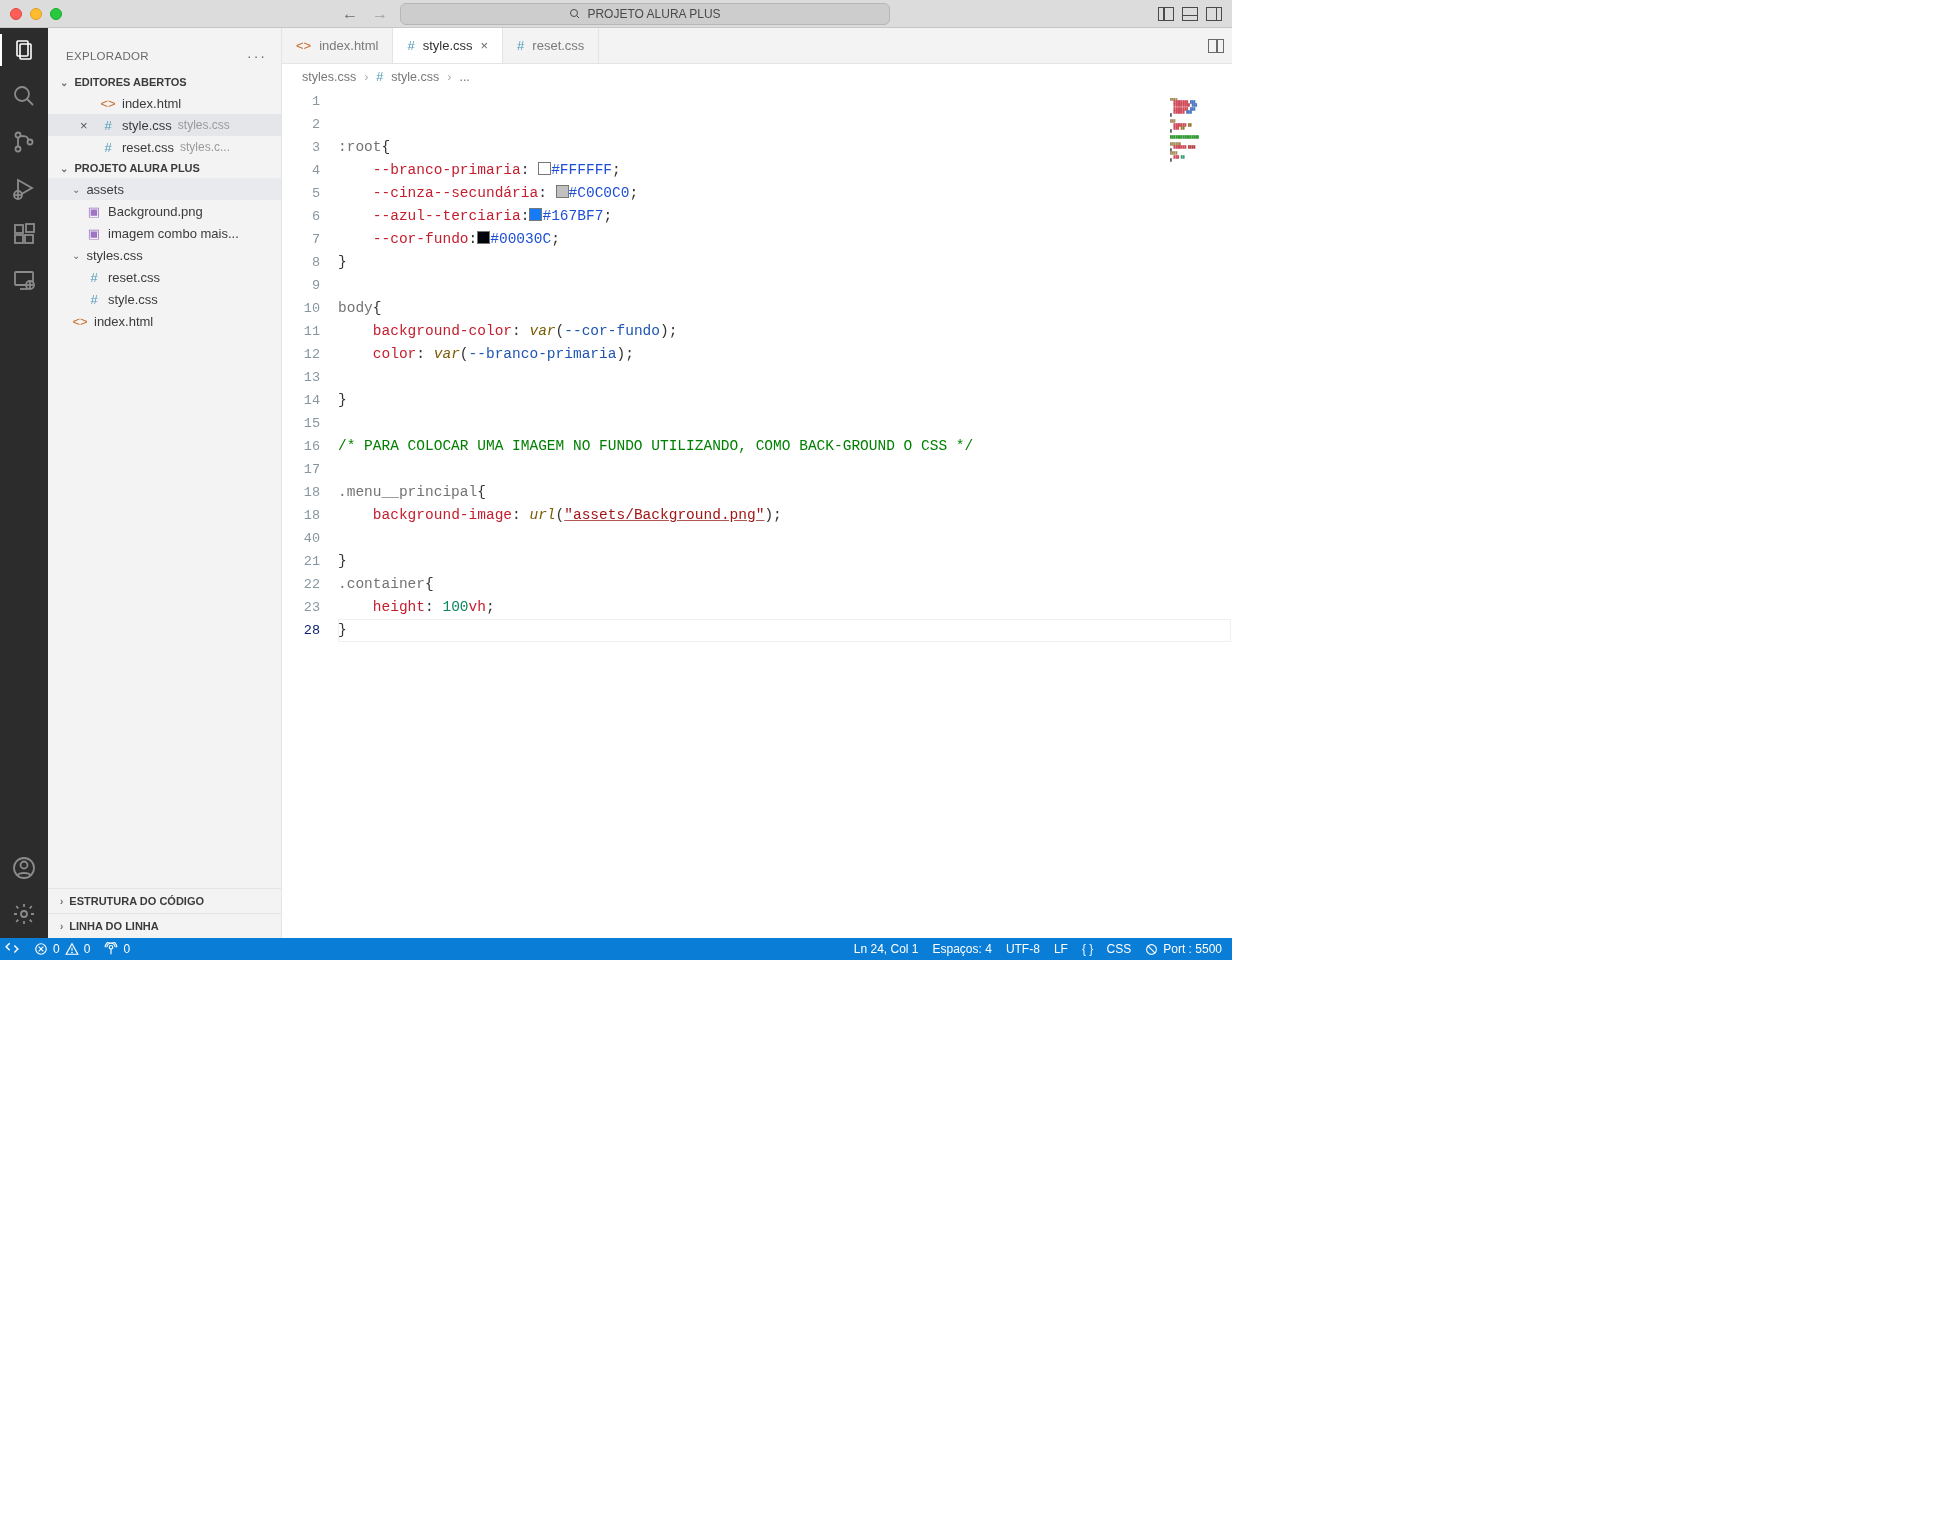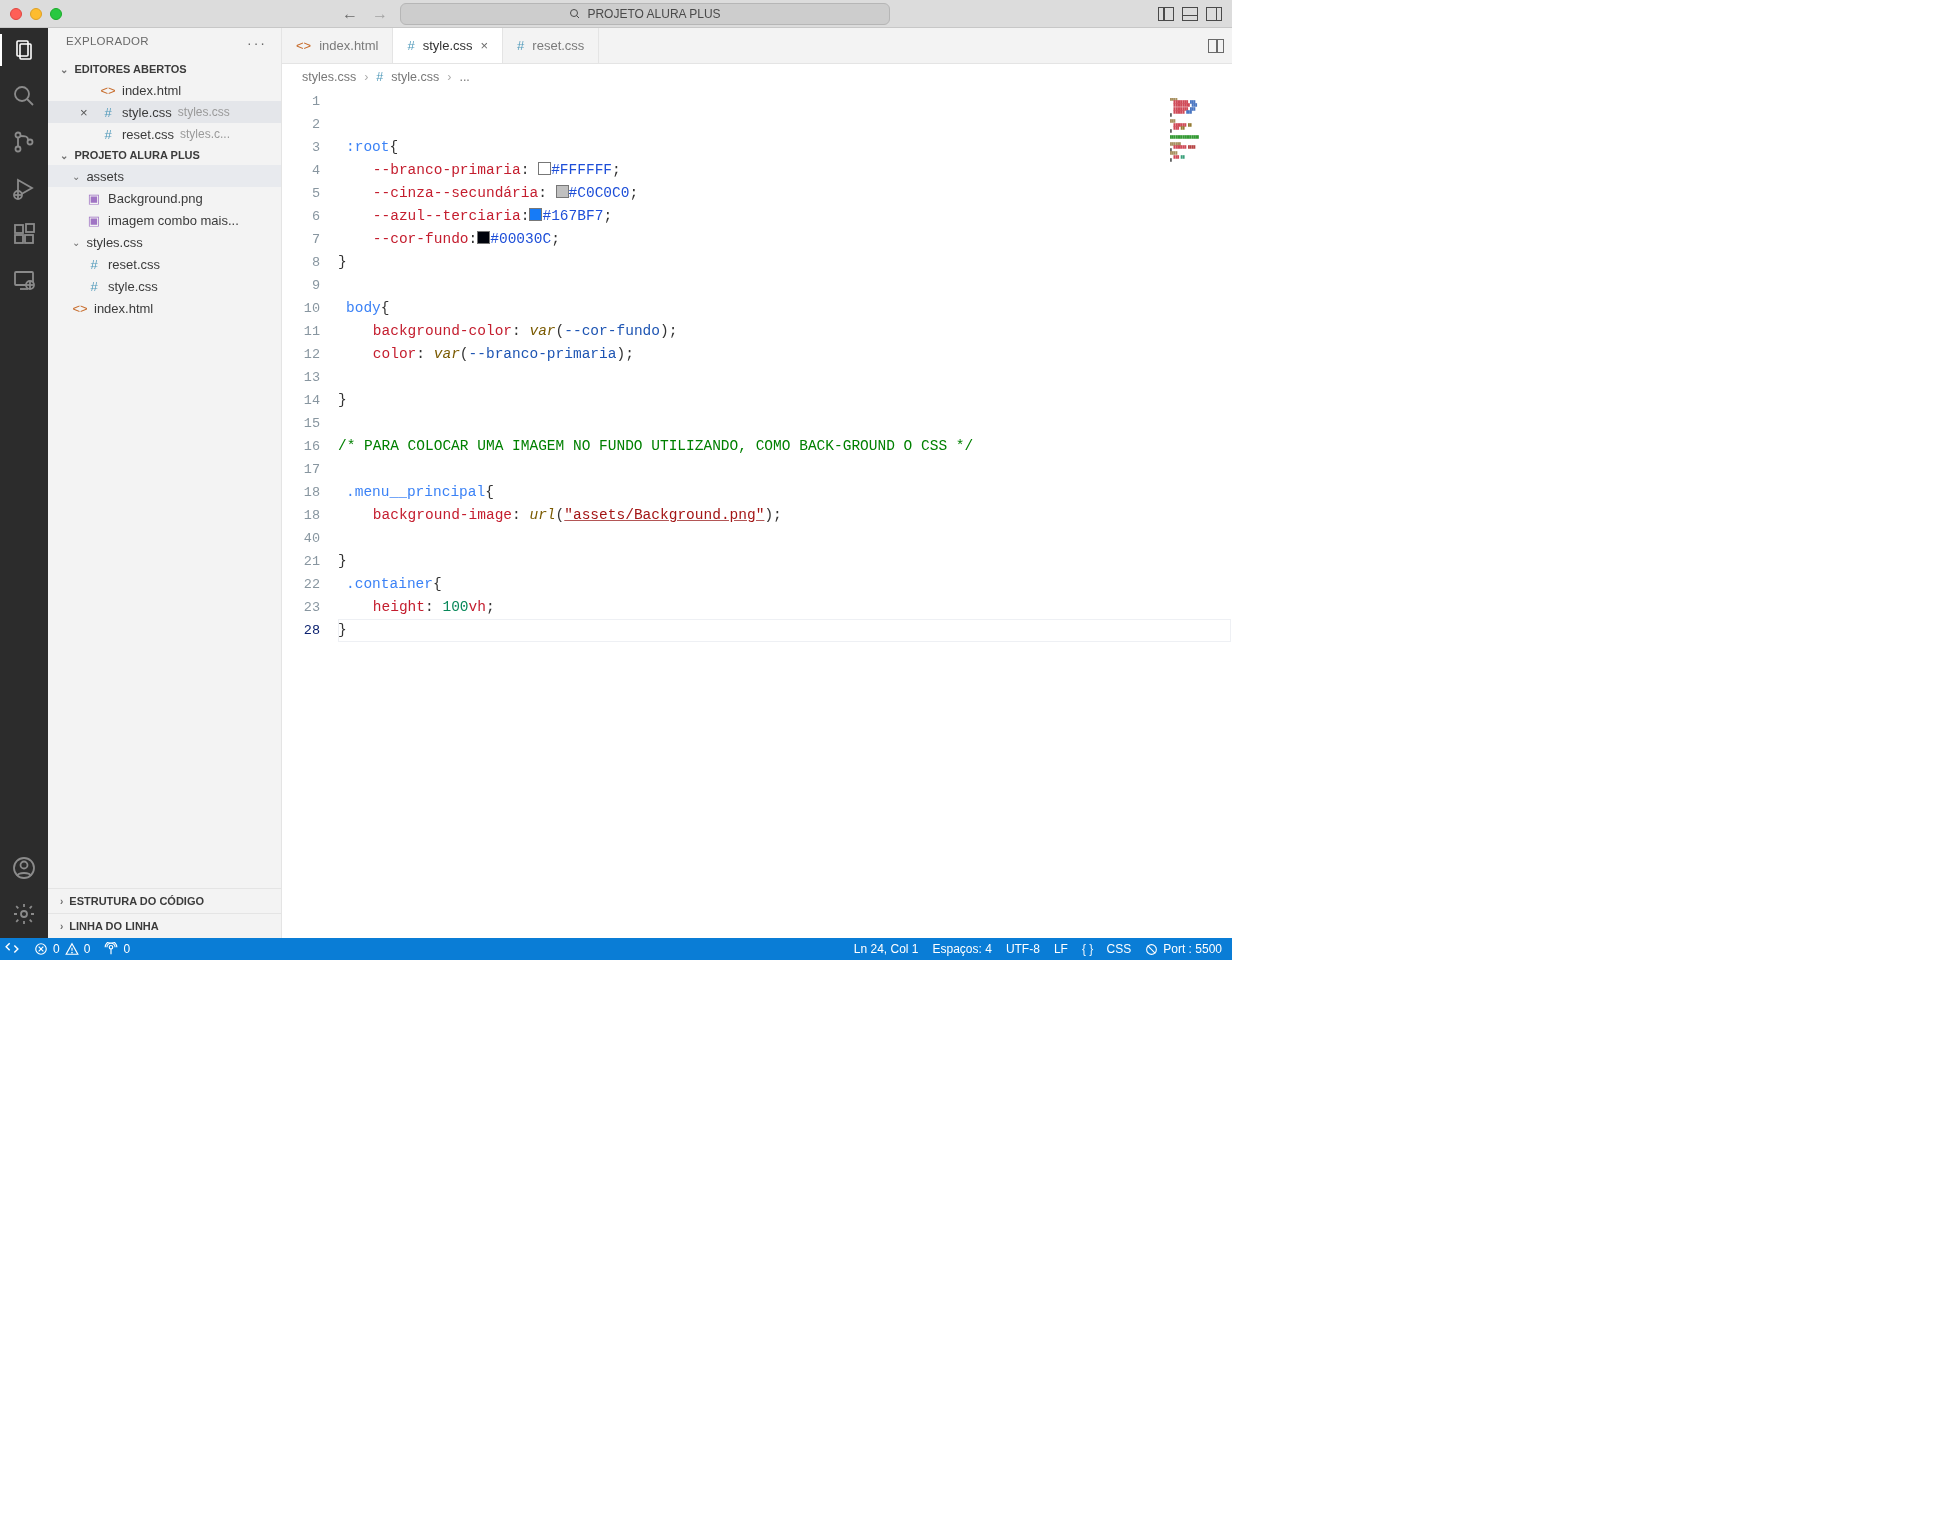--- a/index.html
+++ b/index.html
@@ -21,21 +21,21 @@
   .ic.panelb::after { content:""; position:absolute; left:0; right:0; bottom:0; height:4px; border-top:1.5px solid #4a4a4a;}
   .ic.panelr::after { content:""; position:absolute; right:0; top:0; bottom:0; width:4px; border-left:1.5px solid #4a4a4a;}
   
   .layout { display:flex; height: calc(100% - 28px - 22px); }
   .activitybar { width: 48px; background: #2c2c2c; display:flex; flex-direction:column; align-items:center; padding-top:8px; gap:18px;}
   .activitybar .aicon { width: 28px; height: 28px; display:flex; align-items:center; justify-content:center; color:#8b8b8b; }
   .activitybar .aicon.active { color: #fff; position:relative;}
   .activitybar .aicon.active::before { content:""; position:absolute; left:-10px; top:-2px; bottom:-2px; width:2px; background:#fff;}
   .activitybar .spacer { flex:1;}
   .sidebar { width: 234px; background: #f3f3f3; border-right:1px solid #e4e4e4; display:flex; flex-direction:column;}
-  .sidebar-head { display:flex; justify-content:space-between; padding: 7px 14px 8px 18px; color:#6a6a6a; font-size:11.5px; letter-spacing:0.3px;}
+  .sidebar-head { display:flex; align-items:center; justify-content:space-between; padding: 20px 14px 8px 18px; color:#6a6a6a; font-size:11.5px; letter-spacing:0.3px;}
   .dots { letter-spacing:2px; color:#6a6a6a; font-size:14px;}
   .section { font-size:11px; font-weight:700; color:#3b3b3b; padding: 4px 12px; display:flex; align-items:center; gap:6px;}
   .chev { font-size:10px; color:#6e6e6e;}
   .tree { font-size:13px;}
   .row { display:flex; align-items:center; height:22px; padding-left: 18px; gap:6px; white-space:nowrap; overflow:hidden;}
   .row .ficon { width:16px; display:flex; justify-content:center; font-size:13px;}
   .row.indent1 { padding-left: 32px;}
   .row.selected { background:#e4e6ea;}
   .orange { color:#c76b2a;}
   .blue { color:#519aba;}
@@ -51,21 +51,21 @@
   .tab.active { background:#ffffff; color:#333;}
   .tab .x { color:#6a6a6a;}
   .tabs-right { margin-left:auto; display:flex; align-items:center; padding-right:8px; color:#6a6a6a;}
   .breadcrumb { display:flex; align-items:center; gap:8px; padding: 6px 20px; font-size:12.5px; color:#777;}
   .bc-sep { color:#aaa;}
   .code { flex:1; display:flex; font-family: Menlo, Consolas, "Courier New", monospace; font-size:14.5px; line-height:23px; position:relative;}
   .gutter { width: 56px; text-align:right; color:#237893; padding-right:18px; padding-top:0px; user-select:none; font-size:13.5px}
   .gutter div { color:#8896a0;}
   .gutter div.cur { color:#0b216f;}
   .codelines { flex:1; padding-right:10px; white-space:pre; color:#333; position:relative; min-width:0;}
-  .tk-sel { color:#3b82f6;margin-left:8px;}
+  .tk-sel { color:#737373;}
   .tk-brace { color:#333;}
   .tk-var { color:#c41d2e;}
   .tk-hex { color:#1d4ed8;}
   .tk-prop { color:#c41d2e;}
   .tk-func { color:#7a5a00;font-style:italic;}
   .tk-varref { color:#1e55b3;}
   .tk-str { color:#a31515; text-decoration: underline; text-decoration-color:#b35656;}
   .tk-num { color:#09885a;}
   .tk-unit { color:#c41d2e;}
   .tk-comment { color:#008000;}

